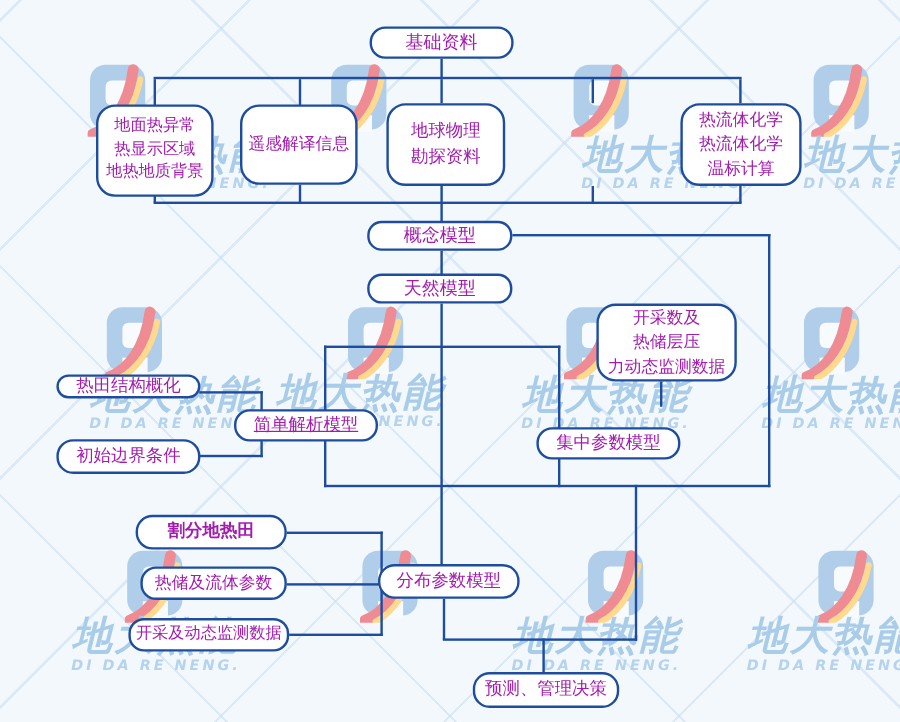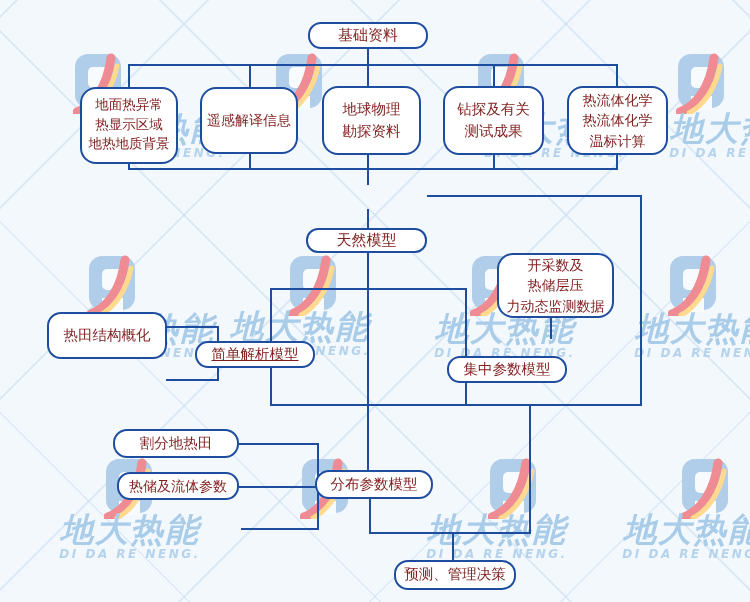--- a/index.html
+++ b/index.html
@@ -18,21 +18,21 @@
   #title{
     position:absolute;left:14px;top:12px;
     font-size:20px;font-weight:bold;letter-spacing:1px;
     z-index:5;
   }
   .edge{position:absolute;background:#1e4da0;z-index:2;}
   .node{
     position:absolute;z-index:3;box-sizing:border-box;
     background:#ffffff;border:2px solid #1e4da0;
     display:flex;flex-direction:column;align-items:center;justify-content:center;
-    color:#7f1d1d;text-align:center;line-height:1.45;
+    color:#a21caf;text-align:center;line-height:1.45;
   }
   .node .ln{white-space:nowrap;}
   .wm{
     position:absolute;z-index:1;width:190px;text-align:center;
     color:#a9cce9;font-style:italic;font-weight:bold;pointer-events:none;
   }
   .wm .big{font-size:33px;letter-spacing:2px;white-space:nowrap;line-height:1.04;}
   .wm .small{font-size:12px;letter-spacing:2.5px;white-space:nowrap;color:#b5d3ec;}
   .logo{position:absolute;z-index:1;width:52px;height:64px;pointer-events:none;}
   .logo svg{width:100%;height:100%;display:block;}
@@ -230,51 +230,56 @@
       <div class="ln">热显示区域</div>
       <div class="ln">地热地质背景</div>
     </div>
     <div class="node" style="left: 200px; top: 87px; width: 98px; height: 67px; border-radius: 16px; font-size: 14px; text-align: center;">
       <div class="ln">遥感解译信息</div>
     </div>
     <div class="node" style="left: 322px; top: 86px; width: 99px; height: 69px; border-radius: 16px; font-size: 14.5px;">
       <div class="ln">地球物理</div>
       <div class="ln">勘探资料</div>
     </div>
-    <div class="node" style="left: 443px; top: 86px; width: 101px; height: 69px; border-radius: 16px; font-size: 14.5px;">
-      <div class="ln">钻探及有关</div>
-      <div class="ln">测试成果</div>
-    </div>
     <div class="node" style="left: 567px; top: 86px; width: 101px; height: 69px; border-radius: 16px; font-size: 14px;">
       <div class="ln">热流体化学</div>
       <div class="ln">热流体化学</div>
       <div class="ln">温标计算</div>
     </div>
+    <div class="node" style="left: 306px; top: 184px; width: 121px; height: 25px; border-radius: 12px; font-size: 15px;">
+      <div class="ln">概念模型</div>
+    </div>
     <div class="node" style="left: 306px; top: 228px; width: 121px; height: 25px; border-radius: 12px; font-size: 15px;">
       <div class="ln">天然模型</div>
     </div>
     <div class="node" style="left: 497px; top: 253px; width: 117px; height: 65px; border-radius: 16px; font-size: 14px;">
       <div class="ln">开采数及</div>
       <div class="ln">热储层压</div>
       <div class="ln">力动态监测数据</div>
     </div>
-    <div class="node" style="left: 47px; top: 312px; width: 120px; height: 47px; border-radius: 14px; font-size: 14.5px;">
+    <div class="node" style="left: 47px; top: 312px; width: 120px; height: 20px; border-radius: 14px; font-size: 14.5px;">
       <div class="ln">热田结构概化</div>
+    </div>
+    <div class="node" style="left: 47px; top: 366px; width: 120px; height: 29px; border-radius: 14px; font-size: 14.5px;">
+      <div class="ln">初始边界条件</div>
     </div>
     <div class="node" style="left: 195px; top: 341px; width: 120px; height: 27px; border-radius: 13px; font-size: 14.5px; text-decoration: underline;">
       <div class="ln">简单解析模型</div>
     </div>
     <div class="node" style="left: 447px; top: 356px; width: 120px; height: 27px; border-radius: 13px; font-size: 14.5px;">
       <div class="ln">集中参数模型</div>
     </div>
-    <div class="node" style="left: 113px; top: 429px; width: 126px; height: 29px; border-radius: 14px; font-size: 14.5px;">
+    <div class="node" style="left: 113px; top: 429px; width: 126px; height: 29px; border-radius: 14px; font-size: 14.5px; font-weight: bold;">
       <div class="ln">割分地热田</div>
     </div>
     <div class="node" style="left: 117px; top: 472px; width: 122px; height: 28px; border-radius: 13px; font-size: 14px;">
       <div class="ln">热储及流体参数</div>
+    </div>
+    <div class="node" style="left: 107px; top: 515px; width: 134px; height: 28px; border-radius: 13px; font-size: 13.5px;">
+      <div class="ln">开采及动态监测数据</div>
     </div>
     <div class="node" style="left: 315px; top: 470px; width: 118px; height: 29px; border-radius: 14px; font-size: 14.5px;">
       <div class="ln">分布参数模型</div>
     </div>
     <div class="node" style="left: 394px; top: 560px; width: 122px; height: 30px; border-radius: 14px; font-size: 14.5px;">
       <div class="ln">预测、管理决策</div>
     </div>
   </div>
 
 </body></html>

